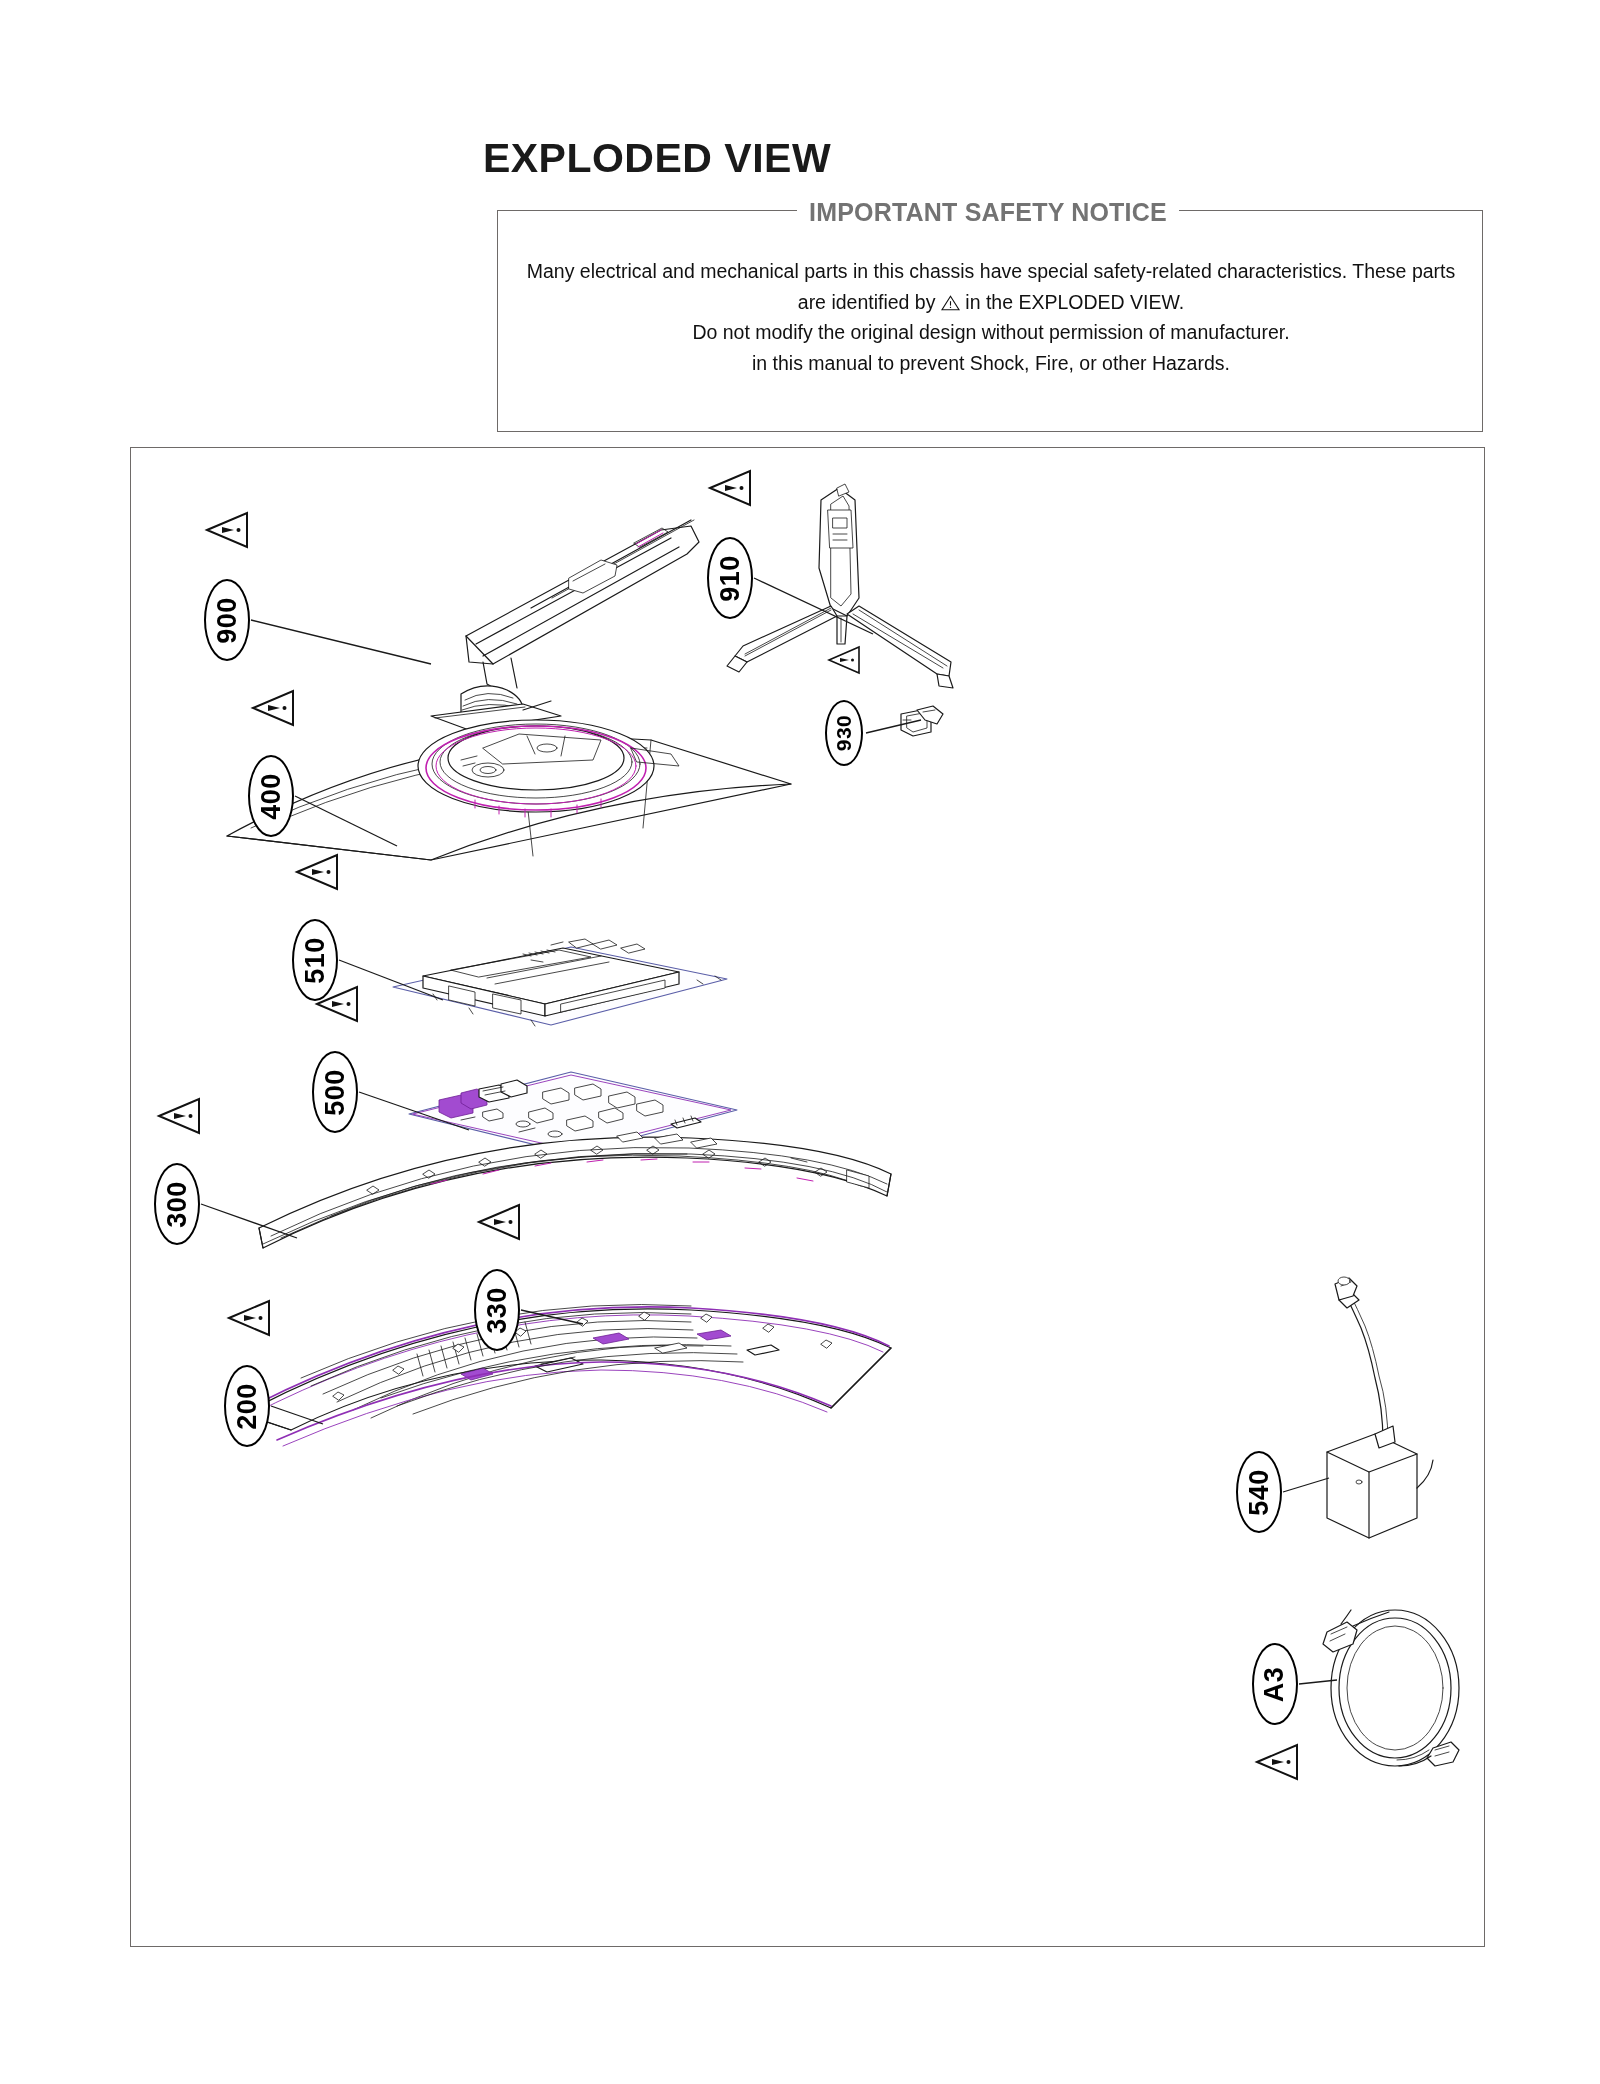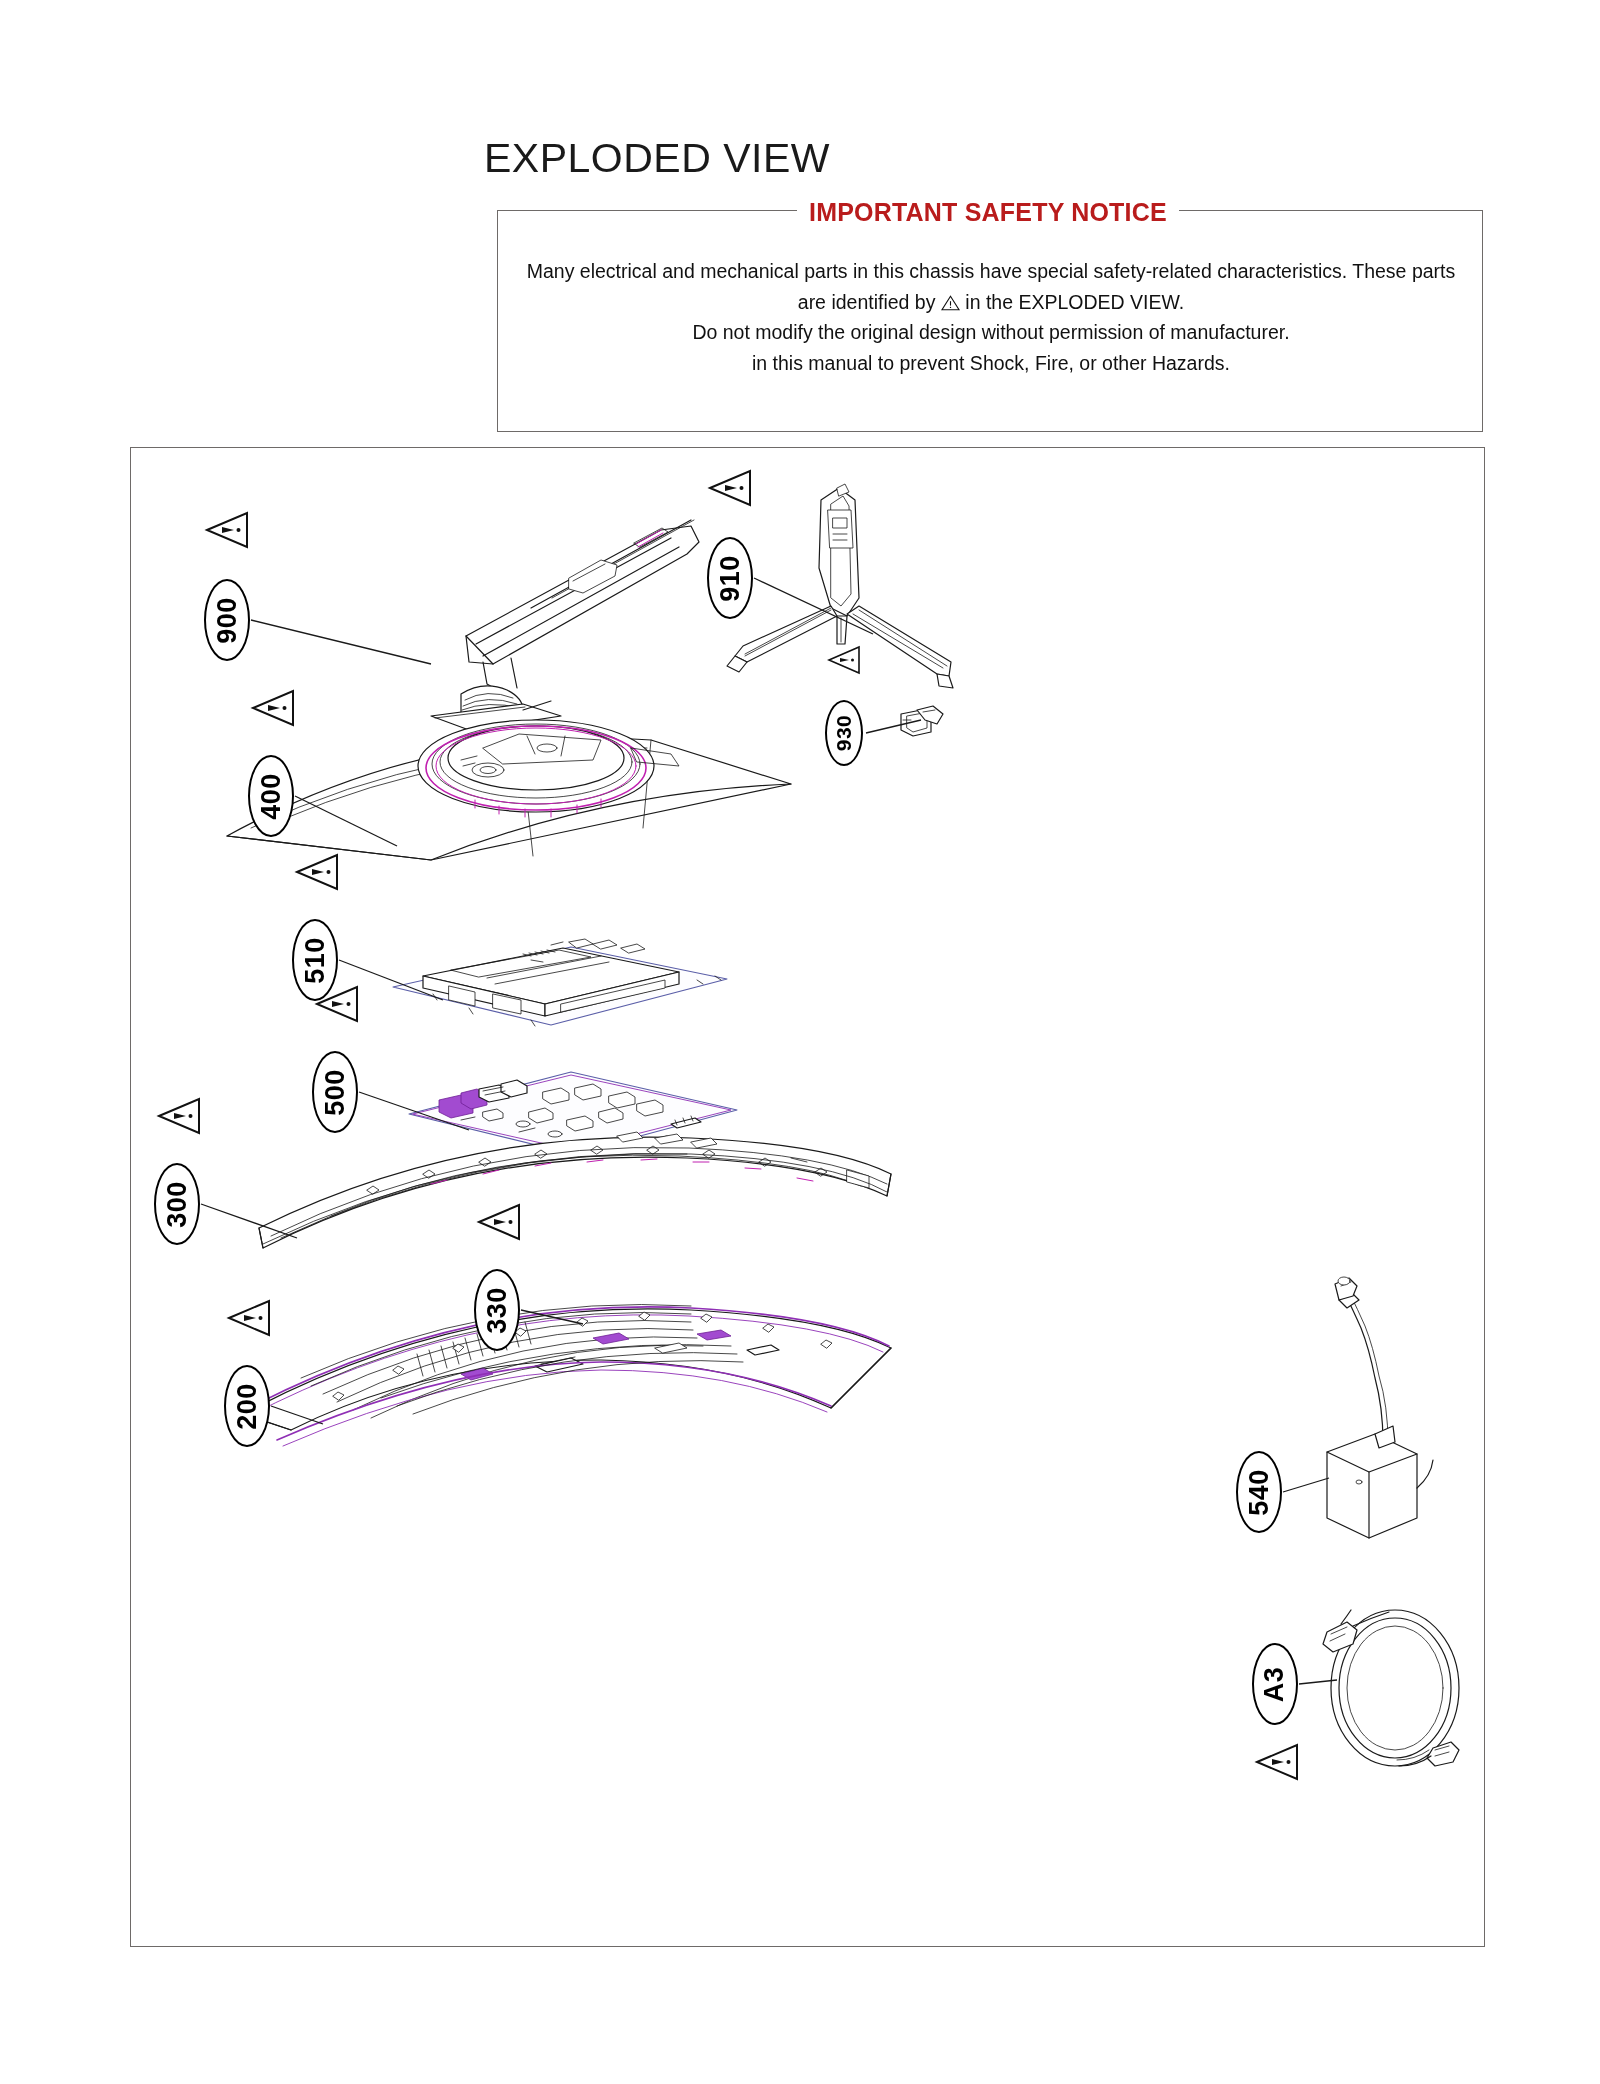--- a/index.html
+++ b/index.html
@@ -17,21 +17,21 @@
   }
 
   
   .page-title {
     position: absolute;
     top: 135px;
     left: 0;
     width: 1316px;
     text-align: center;
     font-size: 41px;
-    font-weight: normal;
+    font-weight: bold;
     letter-spacing: 0.5px;
     color: #1a1a1a;
     transform: translateX(-1px);
   }
 
   
   .notice-box {
     position: absolute;
     left: 497px;
     top: 210px;
@@ -41,21 +41,21 @@
     box-sizing: border-box;
   }
   .notice-legend {
     position: absolute;
     left: 797px;
     top: 198px;
     background: #ffffff;
     padding: 0 12px;
     font-size: 25px;
     font-weight: bold;
-    color: #b91c1c;
+    color: #737373;
     white-space: nowrap;
     letter-spacing: 0.2px;
   }
   .notice-body {
     position: absolute;
     left: 506px;
     top: 256px;
     width: 970px;
     font-size: 19.5px;
     line-height: 30.5px;

